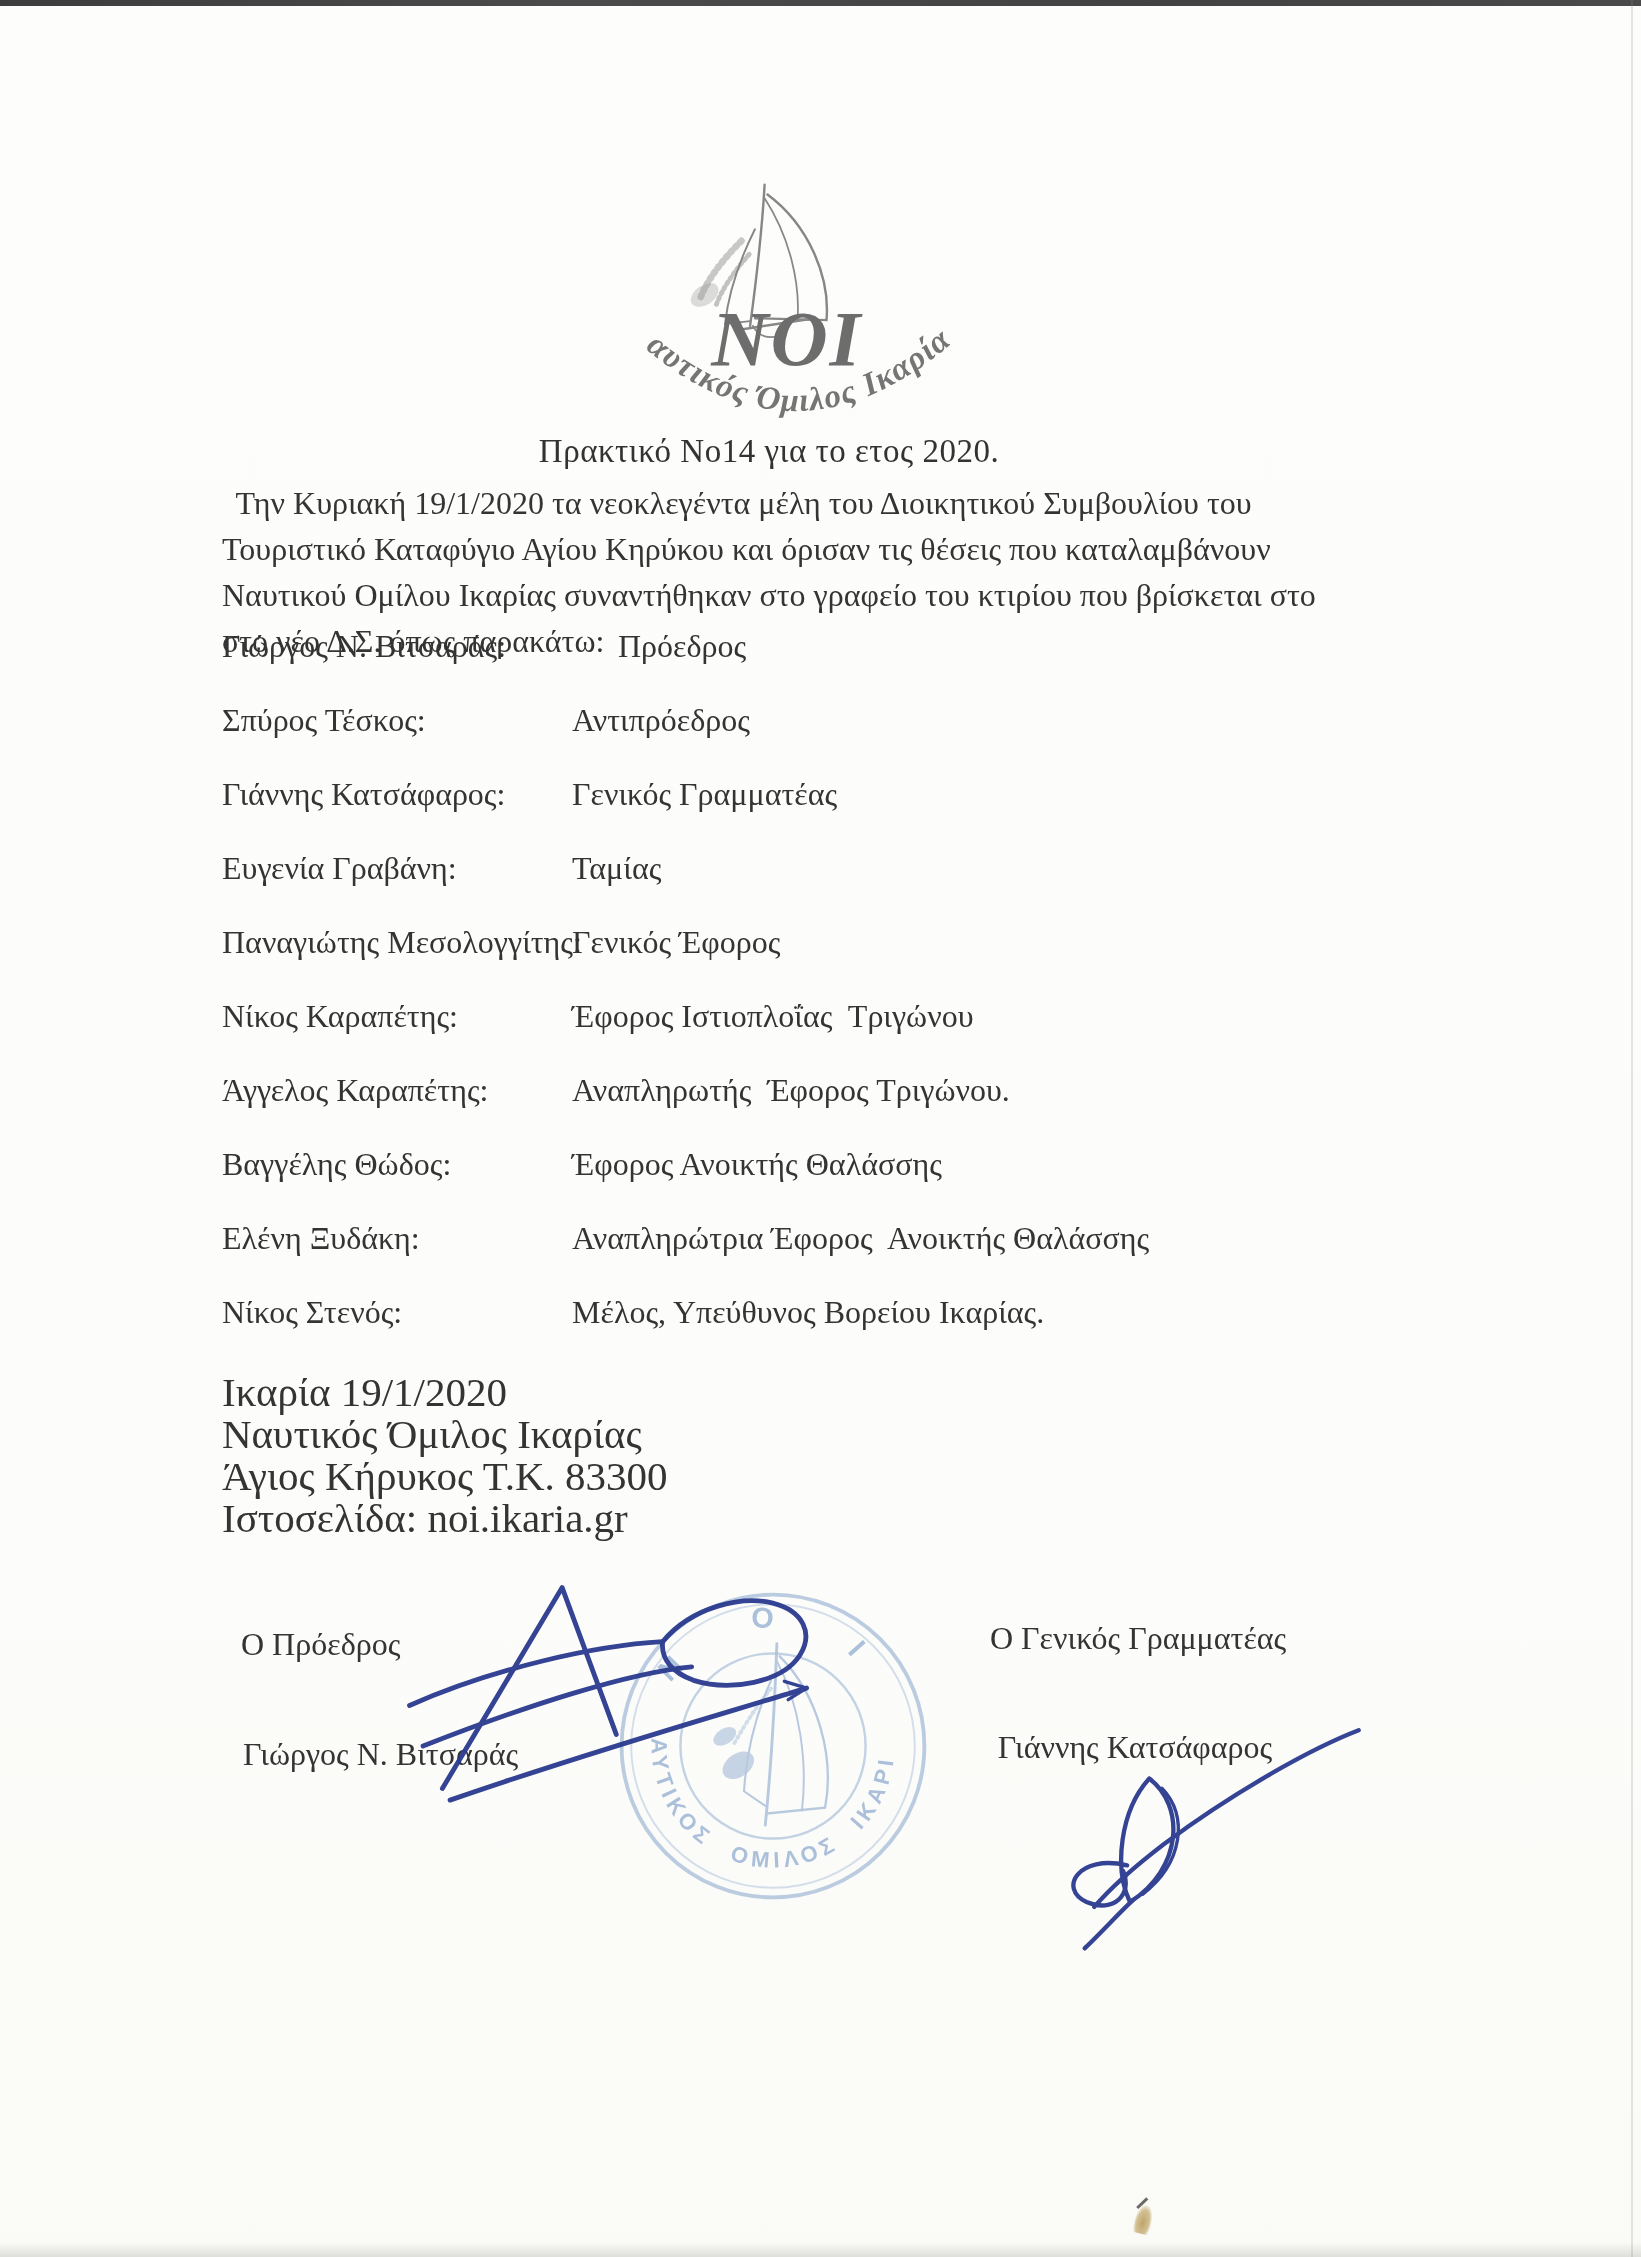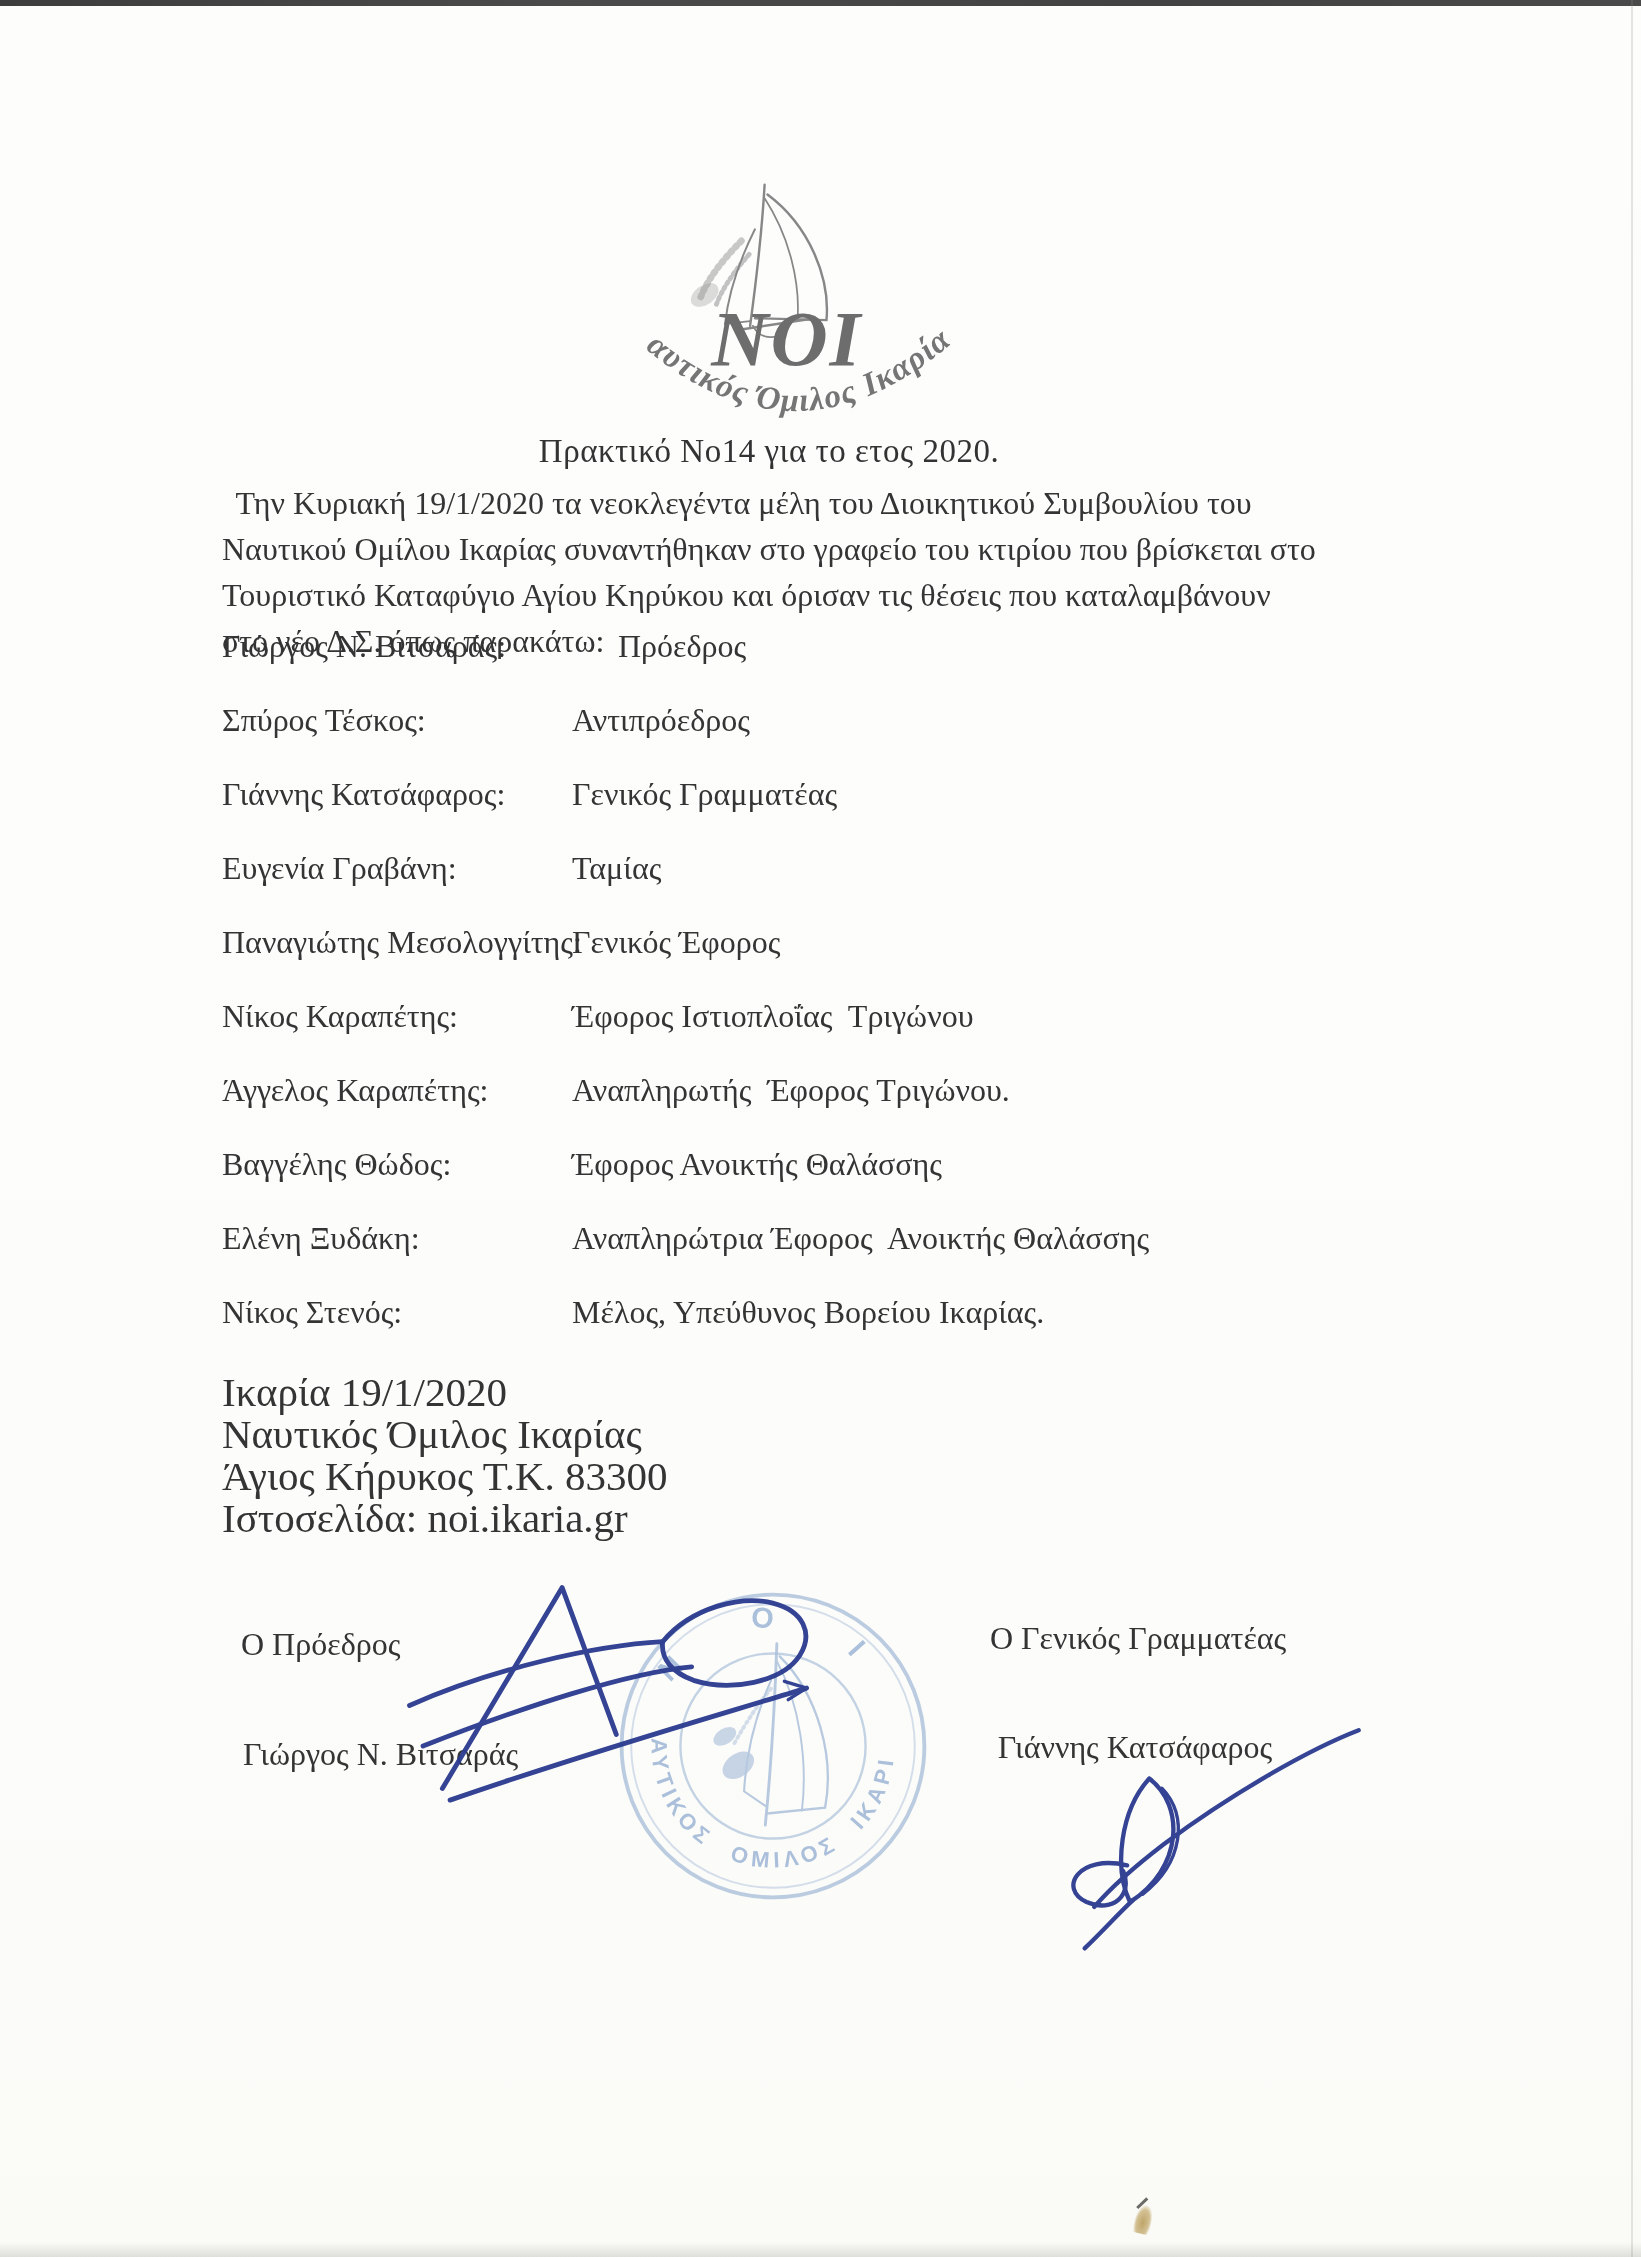--- a/index.html
+++ b/index.html
@@ -79,22 +79,22 @@
     <path id="logoArc" d="M 30,168 Q 192,312 358,168" fill="none" stroke="none"></path>
     <text font-size="34" font-weight="bold" font-style="italic" fill="#757575" letter-spacing="1.5" font-family="Liberation Serif, serif">
       <textPath href="#logoArc" startOffset="50%" text-anchor="middle">Ναυτικός Όμιλος Ικαρίας</textPath>
     </text>
   </svg>
 
   <div class="title">Πρακτικό Νο14 για το ετος 2020.</div>
 
   <div class="intro">
     <div class="intro-line first">Την Κυριακή 19/1/2020 τα νεοκλεγέντα μέλη του Διοικητικού Συμβουλίου του</div>
+    <div class="intro-line">Τουριστικό Καταφύγιο Αγίου Κηρύκου και όρισαν τις θέσεις που καταλαμβάνουν</div>
     <div class="intro-line">Ναυτικού Ομίλου Ικαρίας συναντήθηκαν στο γραφείο του κτιρίου που βρίσκεται στο</div>
-    <div class="intro-line">Τουριστικό Καταφύγιο Αγίου Κηρύκου και όρισαν τις θέσεις που καταλαμβάνουν</div>
     <div class="intro-line">στο νέο Δ.Σ. όπως παρακάτω:</div>
   </div>
 
   <div class="board">
     <div class="board-row r0">
       <span class="name">Γιώργος Ν. Βιτσαράς:</span>
       <span class="role">Πρόεδρος</span>
     </div>
     <div class="board-row">
       <span class="name">Σπύρος Τέσκος:</span>

